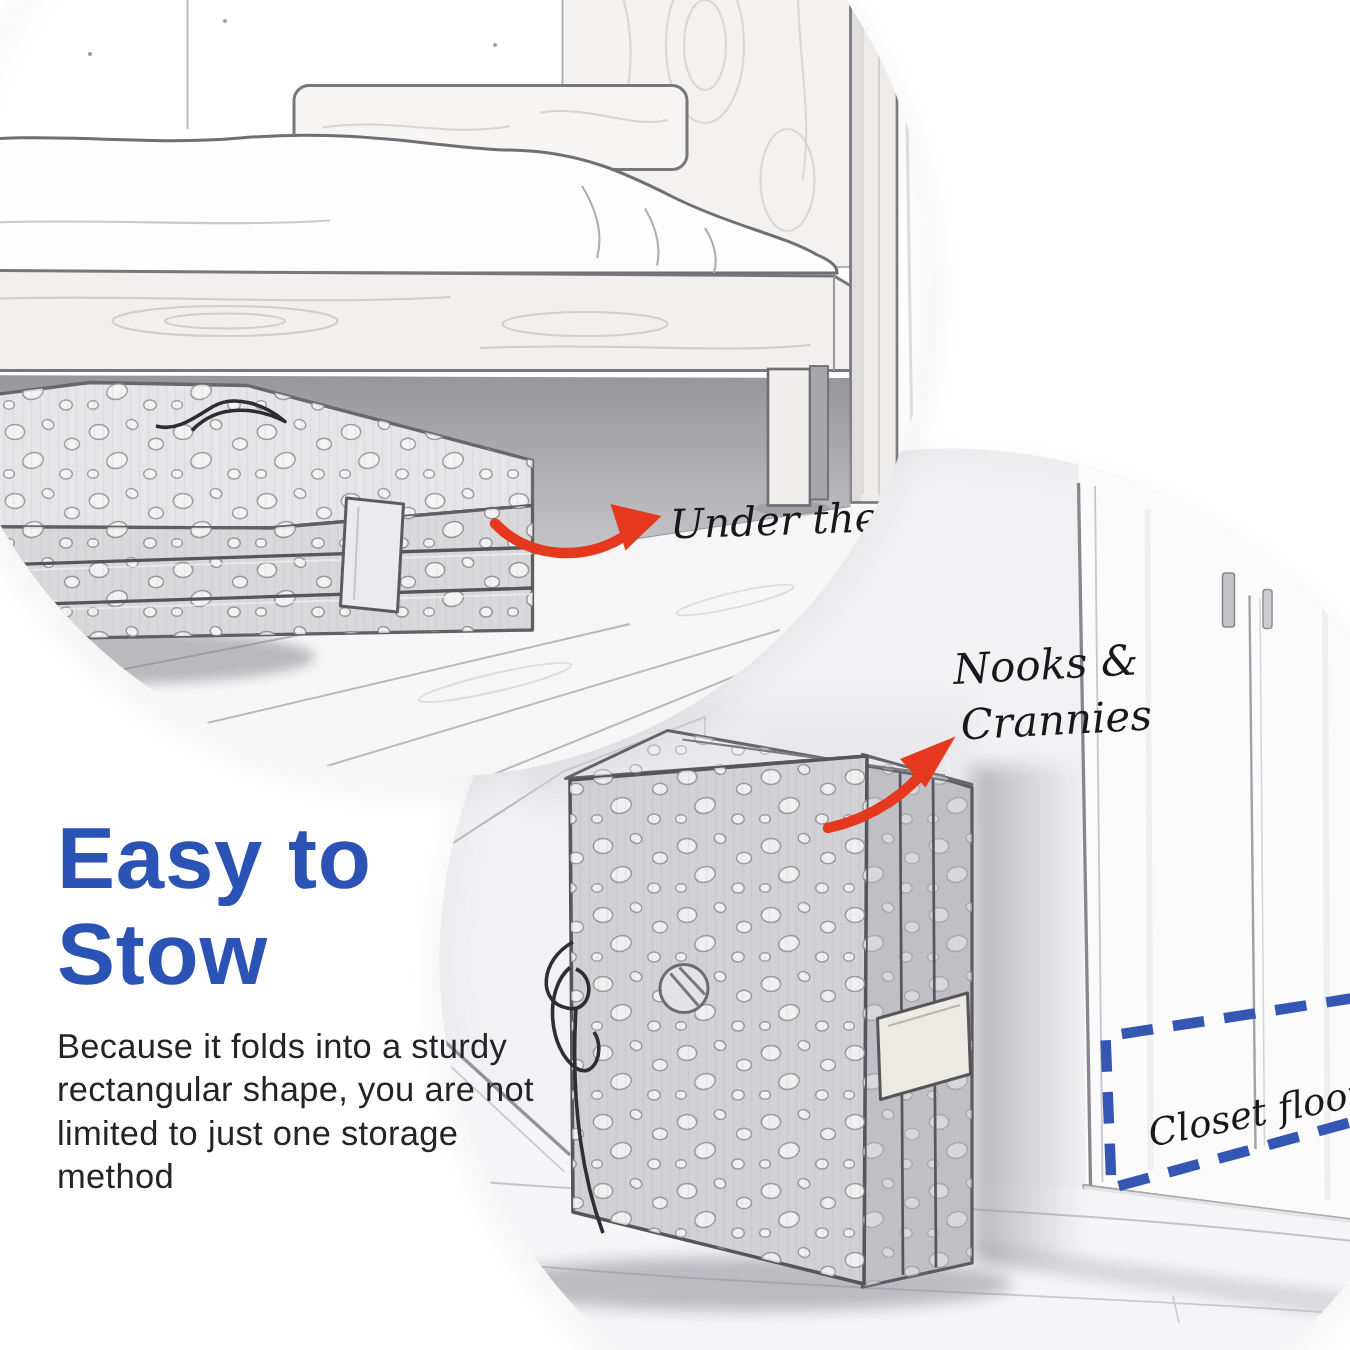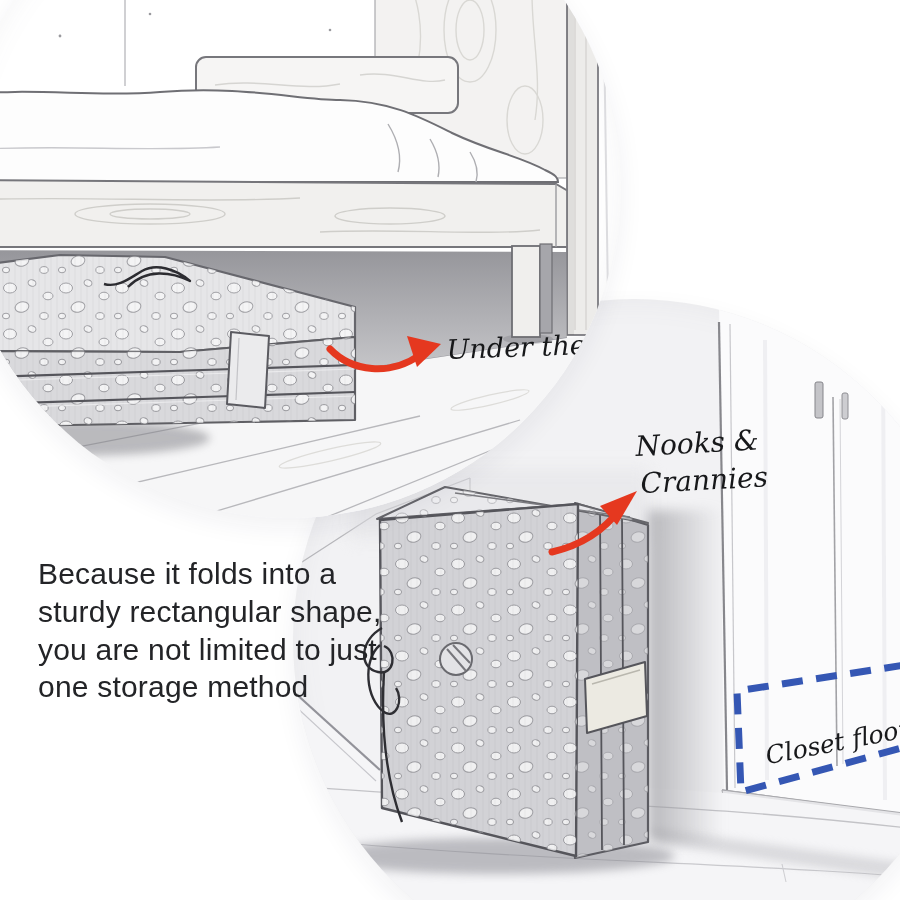--- a/index.html
+++ b/index.html
@@ -5,21 +5,21 @@
   html,body{margin:0;padding:0;background:#ffffff;}
   .stage{position:relative;width:900px;height:900px;overflow:hidden;background:#ffffff;
          font-family:"Liberation Sans",sans-serif;}
   .vignette{position:absolute;border-radius:50%;overflow:hidden;
             box-shadow:0 10px 26px rgba(40,40,60,.06), inset 0 0 30px rgba(110,110,125,.08);}
   .vignette svg{display:block;}
   #circle-closet{left:293px;top:299px;width:682px;height:682px;background:#f2f2f4;}
   #circle-bed{left:-43px;top:-146px;width:664px;height:664px;background:#ffffff;}
   .copy{position:absolute;left:38px;top:541px;width:360px;z-index:6;}
   .copy .title{font-size:58px;font-weight:bold;line-height:1.10;letter-spacing:.5px;color:#2b52b5;}
-  .copy .desc{margin-top:14px;width:348px;font-size:30px;line-height:1.26;letter-spacing:.2px;color:#232427;}
+  .copy .desc{margin-top:14px;width:348px;font-size:23px;line-height:1.26;letter-spacing:.2px;color:#232427;}
   text.script{font-family:"DejaVu Serif",serif;font-style:italic;}
 </style>
 </head>
 <body>
 
 <div class="stage">
 
   <div class="vignette" id="circle-closet">
     <svg width="682" height="682" viewBox="293 299 682 682">
       <defs>
@@ -225,16 +225,20 @@
       <g>
         <path d="M330,349 C352,372 390,376 420,355" fill="none" stroke="#e5381f" stroke-width="7" stroke-linecap="round"></path>
         <polygon points="407,336 441,344 417,367" fill="#e5381f"></polygon>
       </g>
 
       <text class="script" x="447" y="359" font-size="27" fill="#17181a" transform="rotate(-2 447 359)">Under the bed</text>
     </svg>
   </div>
 
   <div class="copy">
+    <div class="title" style="color: rgb(43, 82, 181);">
+      <div>Easy to</div>
+      <div>Stow</div>
+    </div>
     <div class="desc" style="color: rgb(35, 36, 39);">Because it folds into a sturdy rectangular shape, you are not limited to just one storage method</div>
   </div>
 
 </div>
 
 </body></html>

